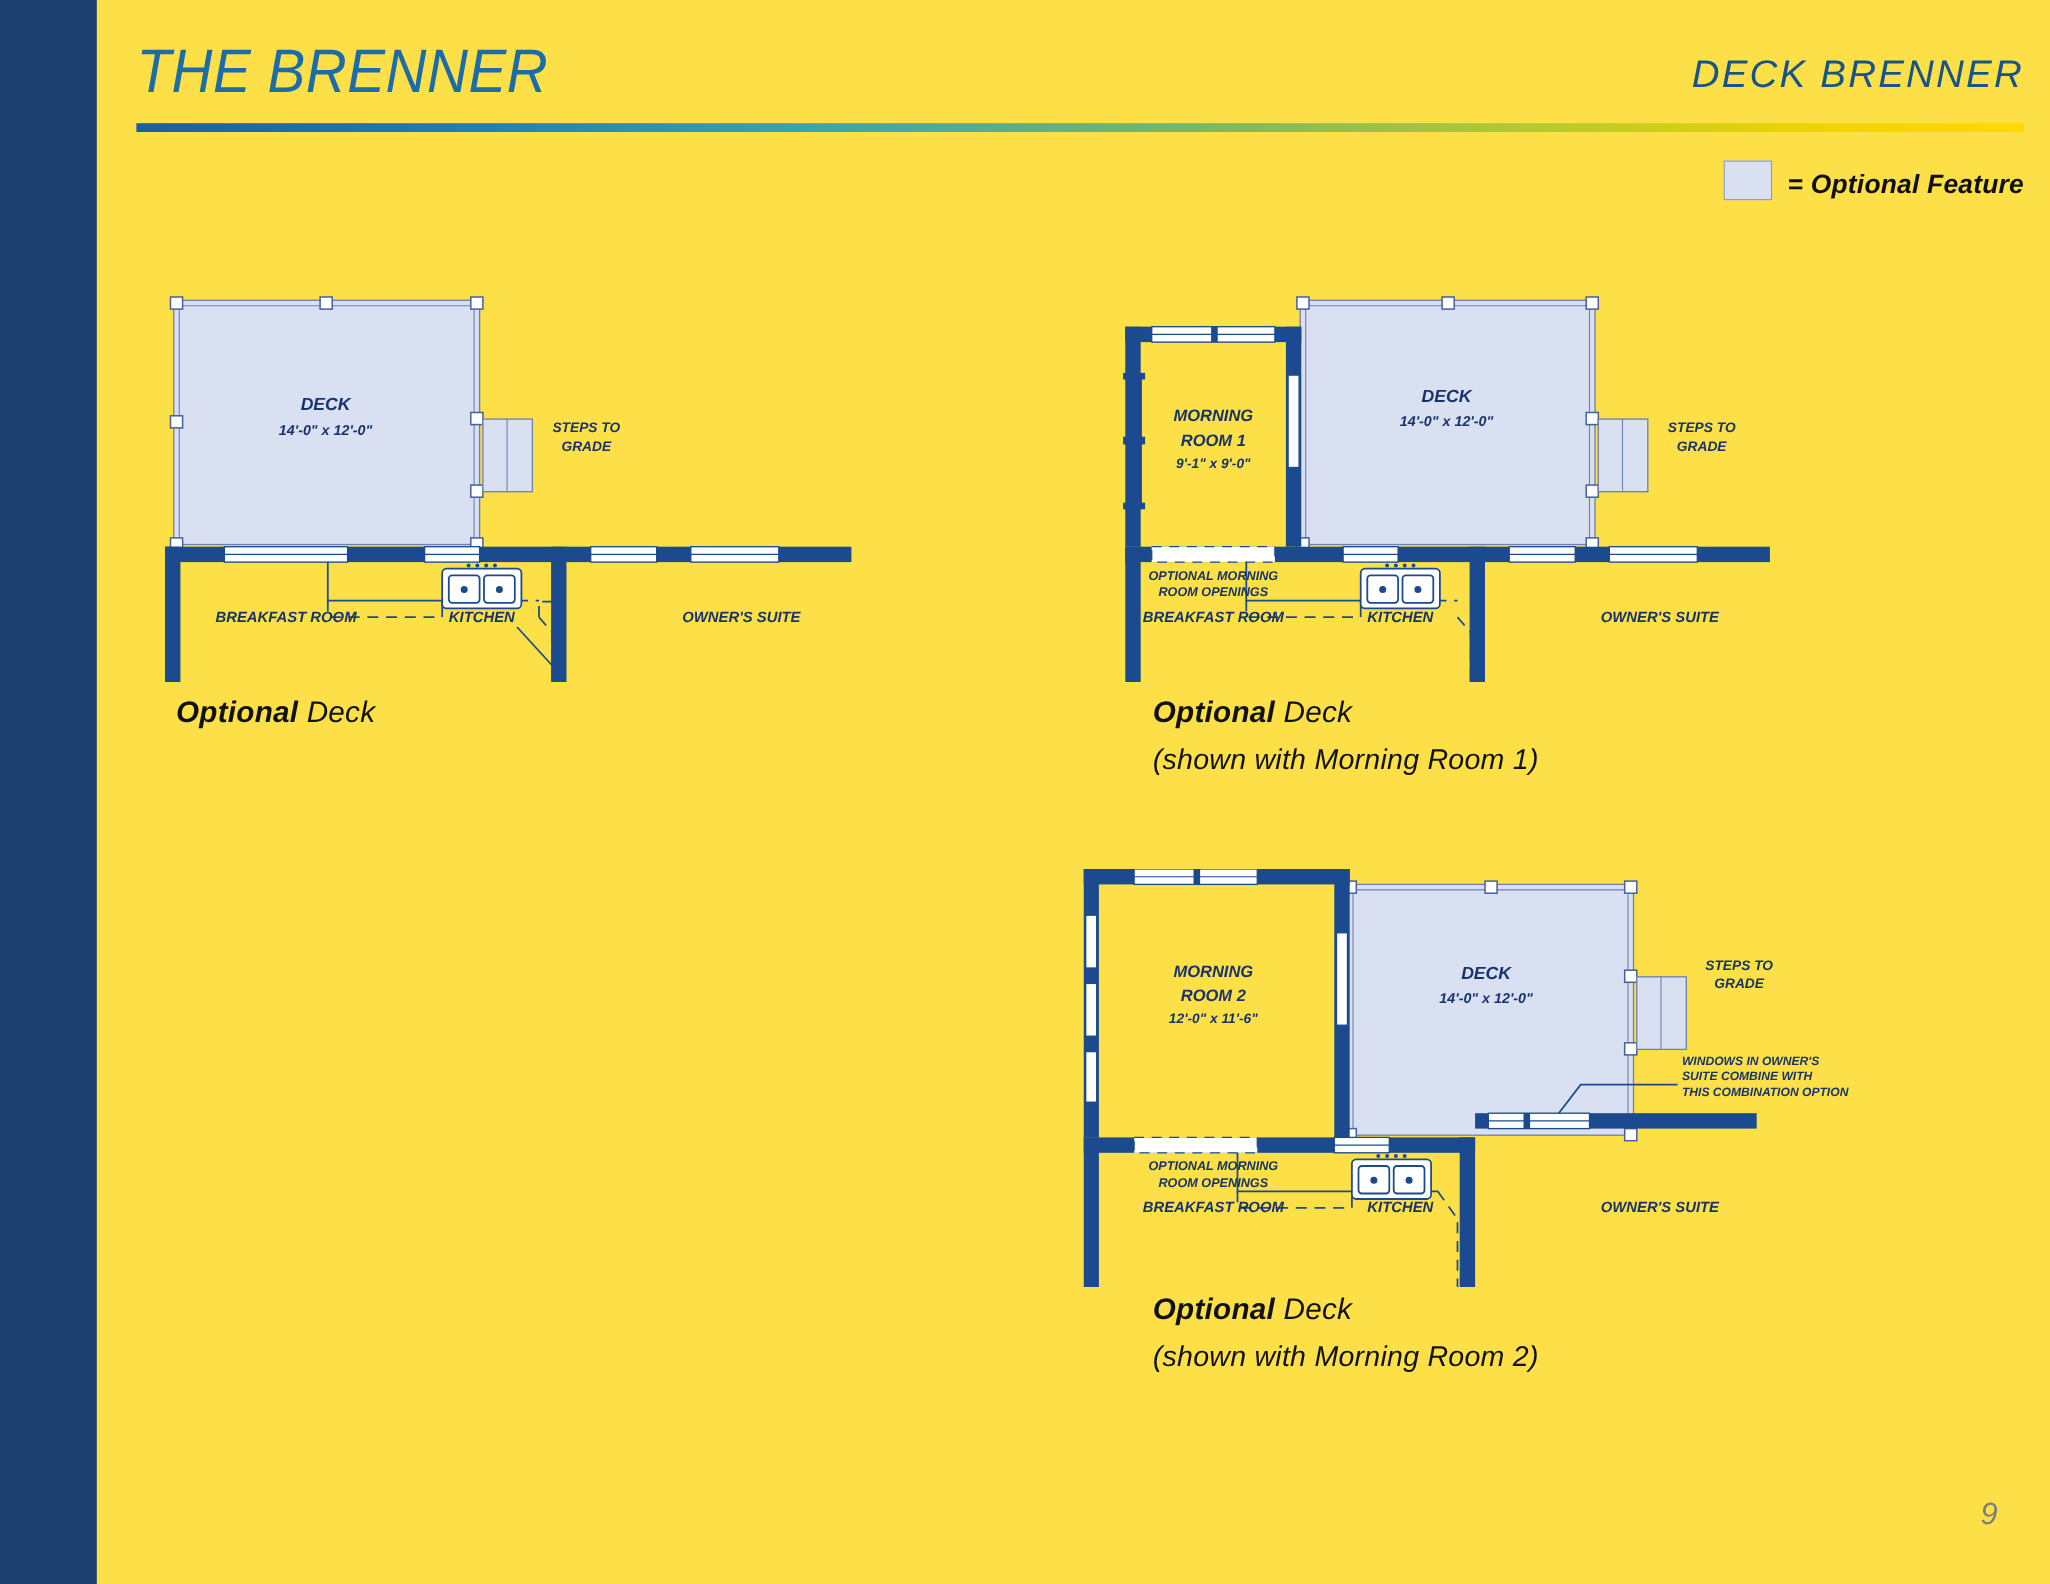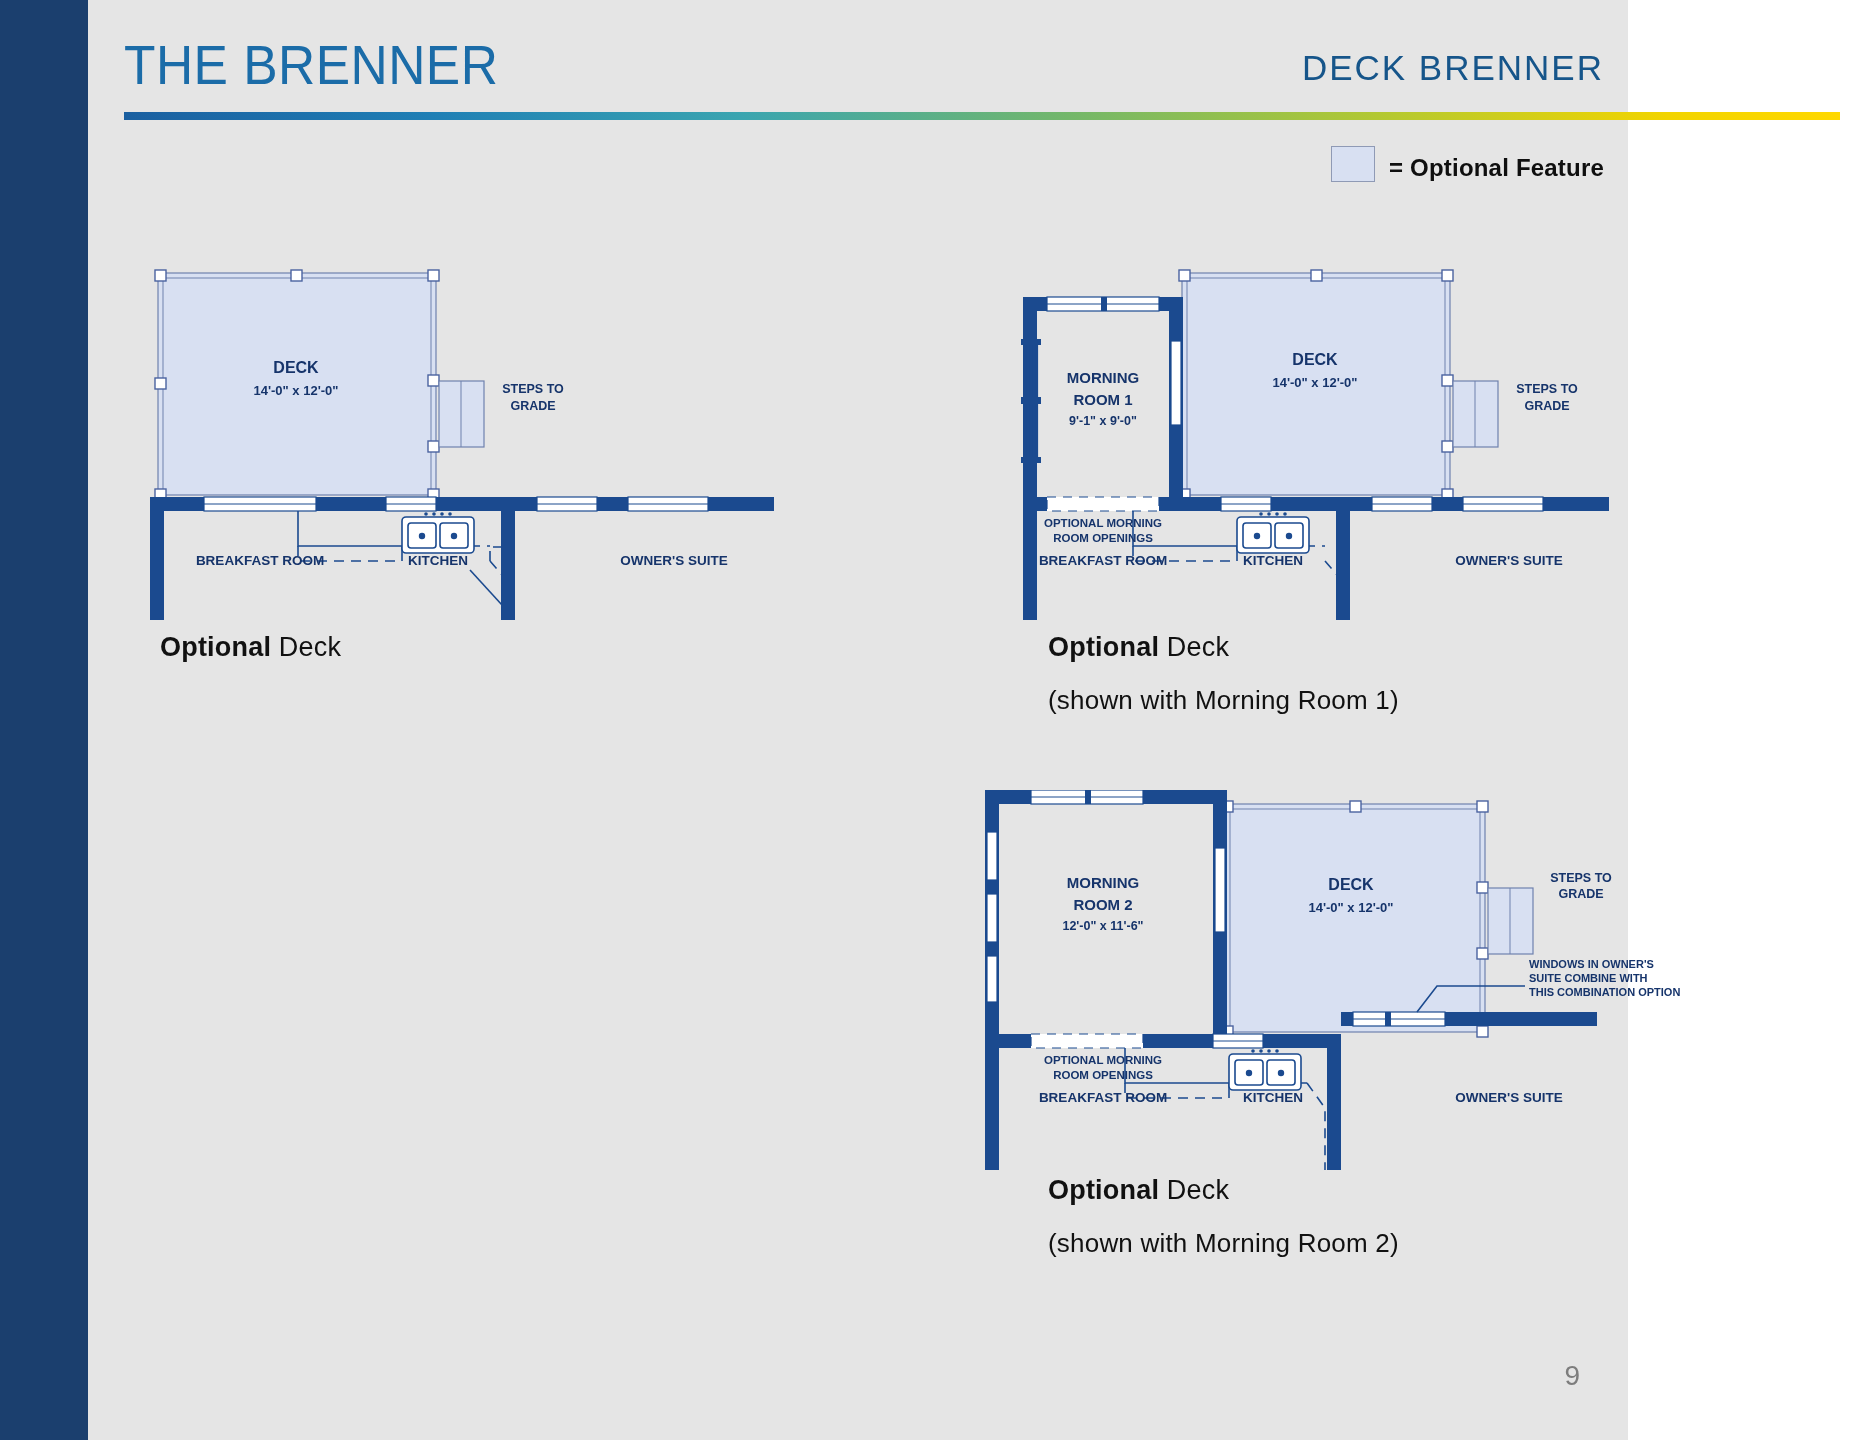--- a/index.html
+++ b/index.html
@@ -2,21 +2,21 @@
 <html><head>
 <meta charset="utf-8">
 <style>
   * { box-sizing: border-box; margin: 0; padding: 0; }
   html, body {
     width: 1864px; height: 1440px;
     background: #ffffff;
     font-family: "Liberation Sans", sans-serif;
     overflow: hidden;
   }
-  #page { position: relative; width: 1628px; height: 1440px; background:#e5e5e5; }
+  #page { position: relative; width: 1864px; height: 1440px; background:#fde047;font-style:italic; }
 
   
   .spine { position:absolute; left:0; top:0; width:88px; height:1440px; background:#1b3f6e; }
 
   
   .title {
     position:absolute; left:124px; top:32px;
     font-size:56px; letter-spacing:0.5px;
     color:#1b6ca8; font-weight:400;
     font-family:"Liberation Sans", sans-serif;
@@ -36,21 +36,21 @@
   .legend { position:absolute; right:24px; top:146px; display:flex; align-items:flex-end; gap:14px; }
   .legend-swatch { width:44px; height:36px; background:#d8e0f2; border:1.5px solid #8f9ab5; }
   .legend-text { font-size:24px; font-weight:bold; color:#0f0f0f; letter-spacing:0.2px; }
 
   
   .plan { position:absolute; }
   .plan svg { display:block; }
 
   .caption { position:absolute; font-size:27px; color:#111; letter-spacing:0.2px; }
   .caption b { font-weight:bold; }
-  .caption .l2 { display:block; margin-top:22px; font-size:26px; }
+  .caption .l2 { display:block; margin-top:12px; font-size:26px; }
 
   .pagenum {
     position:absolute; right:48px; bottom:48px;
     font-size:28px; color:#7d7d7d;
   }
 </style>
 </head>
 <body>
 
 <div id="page">

